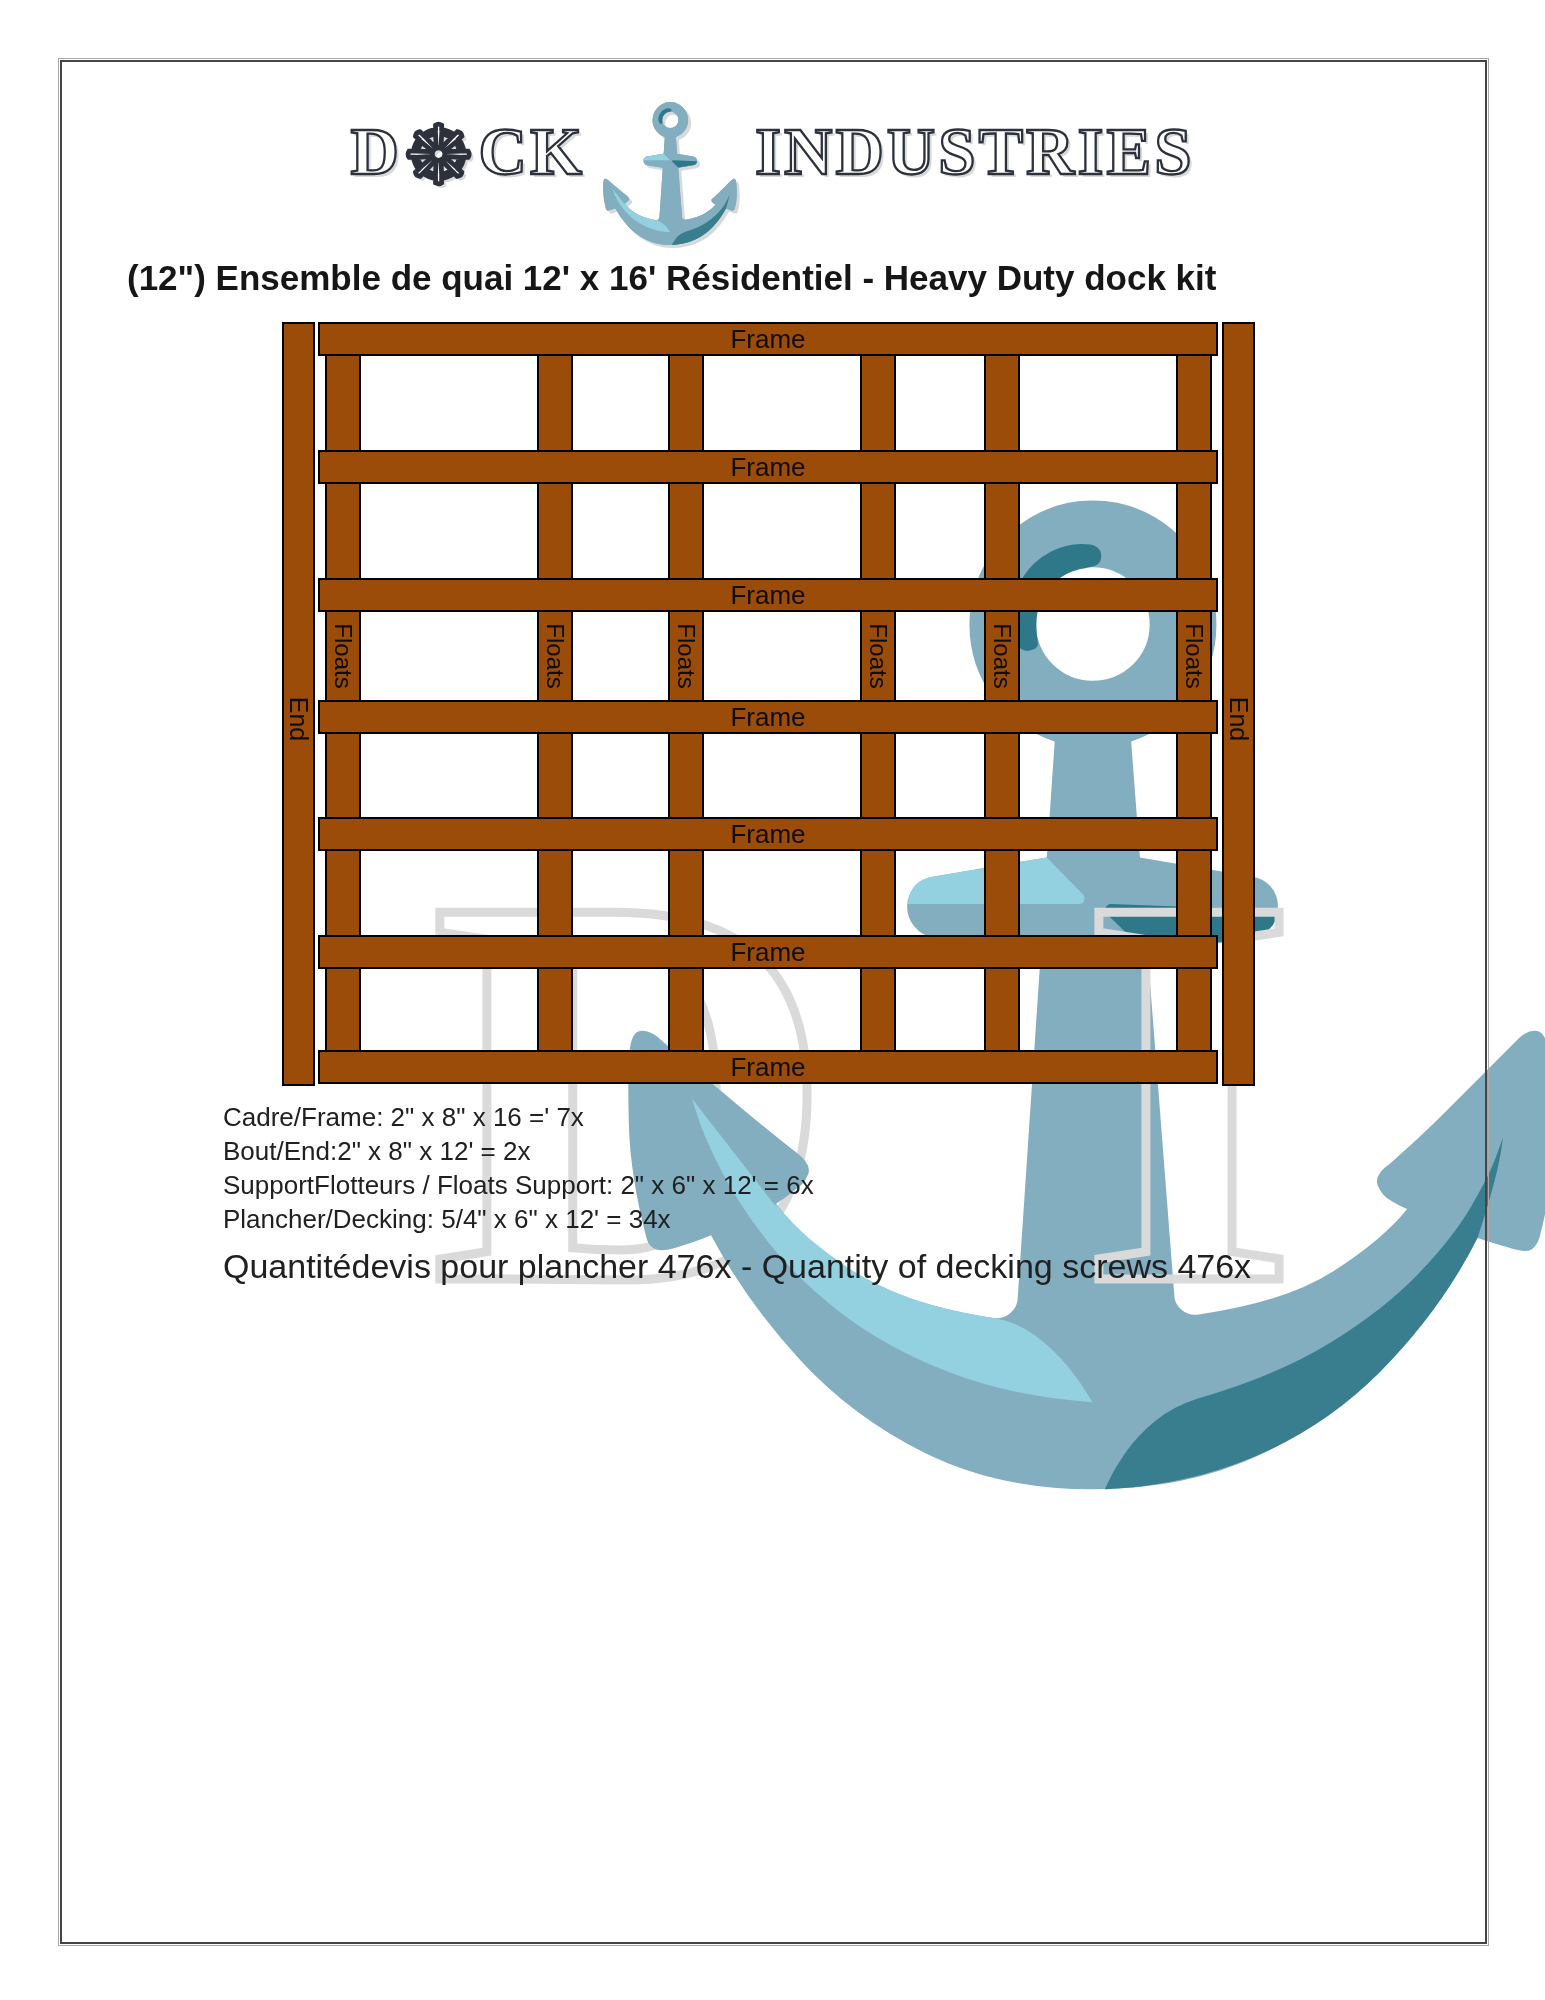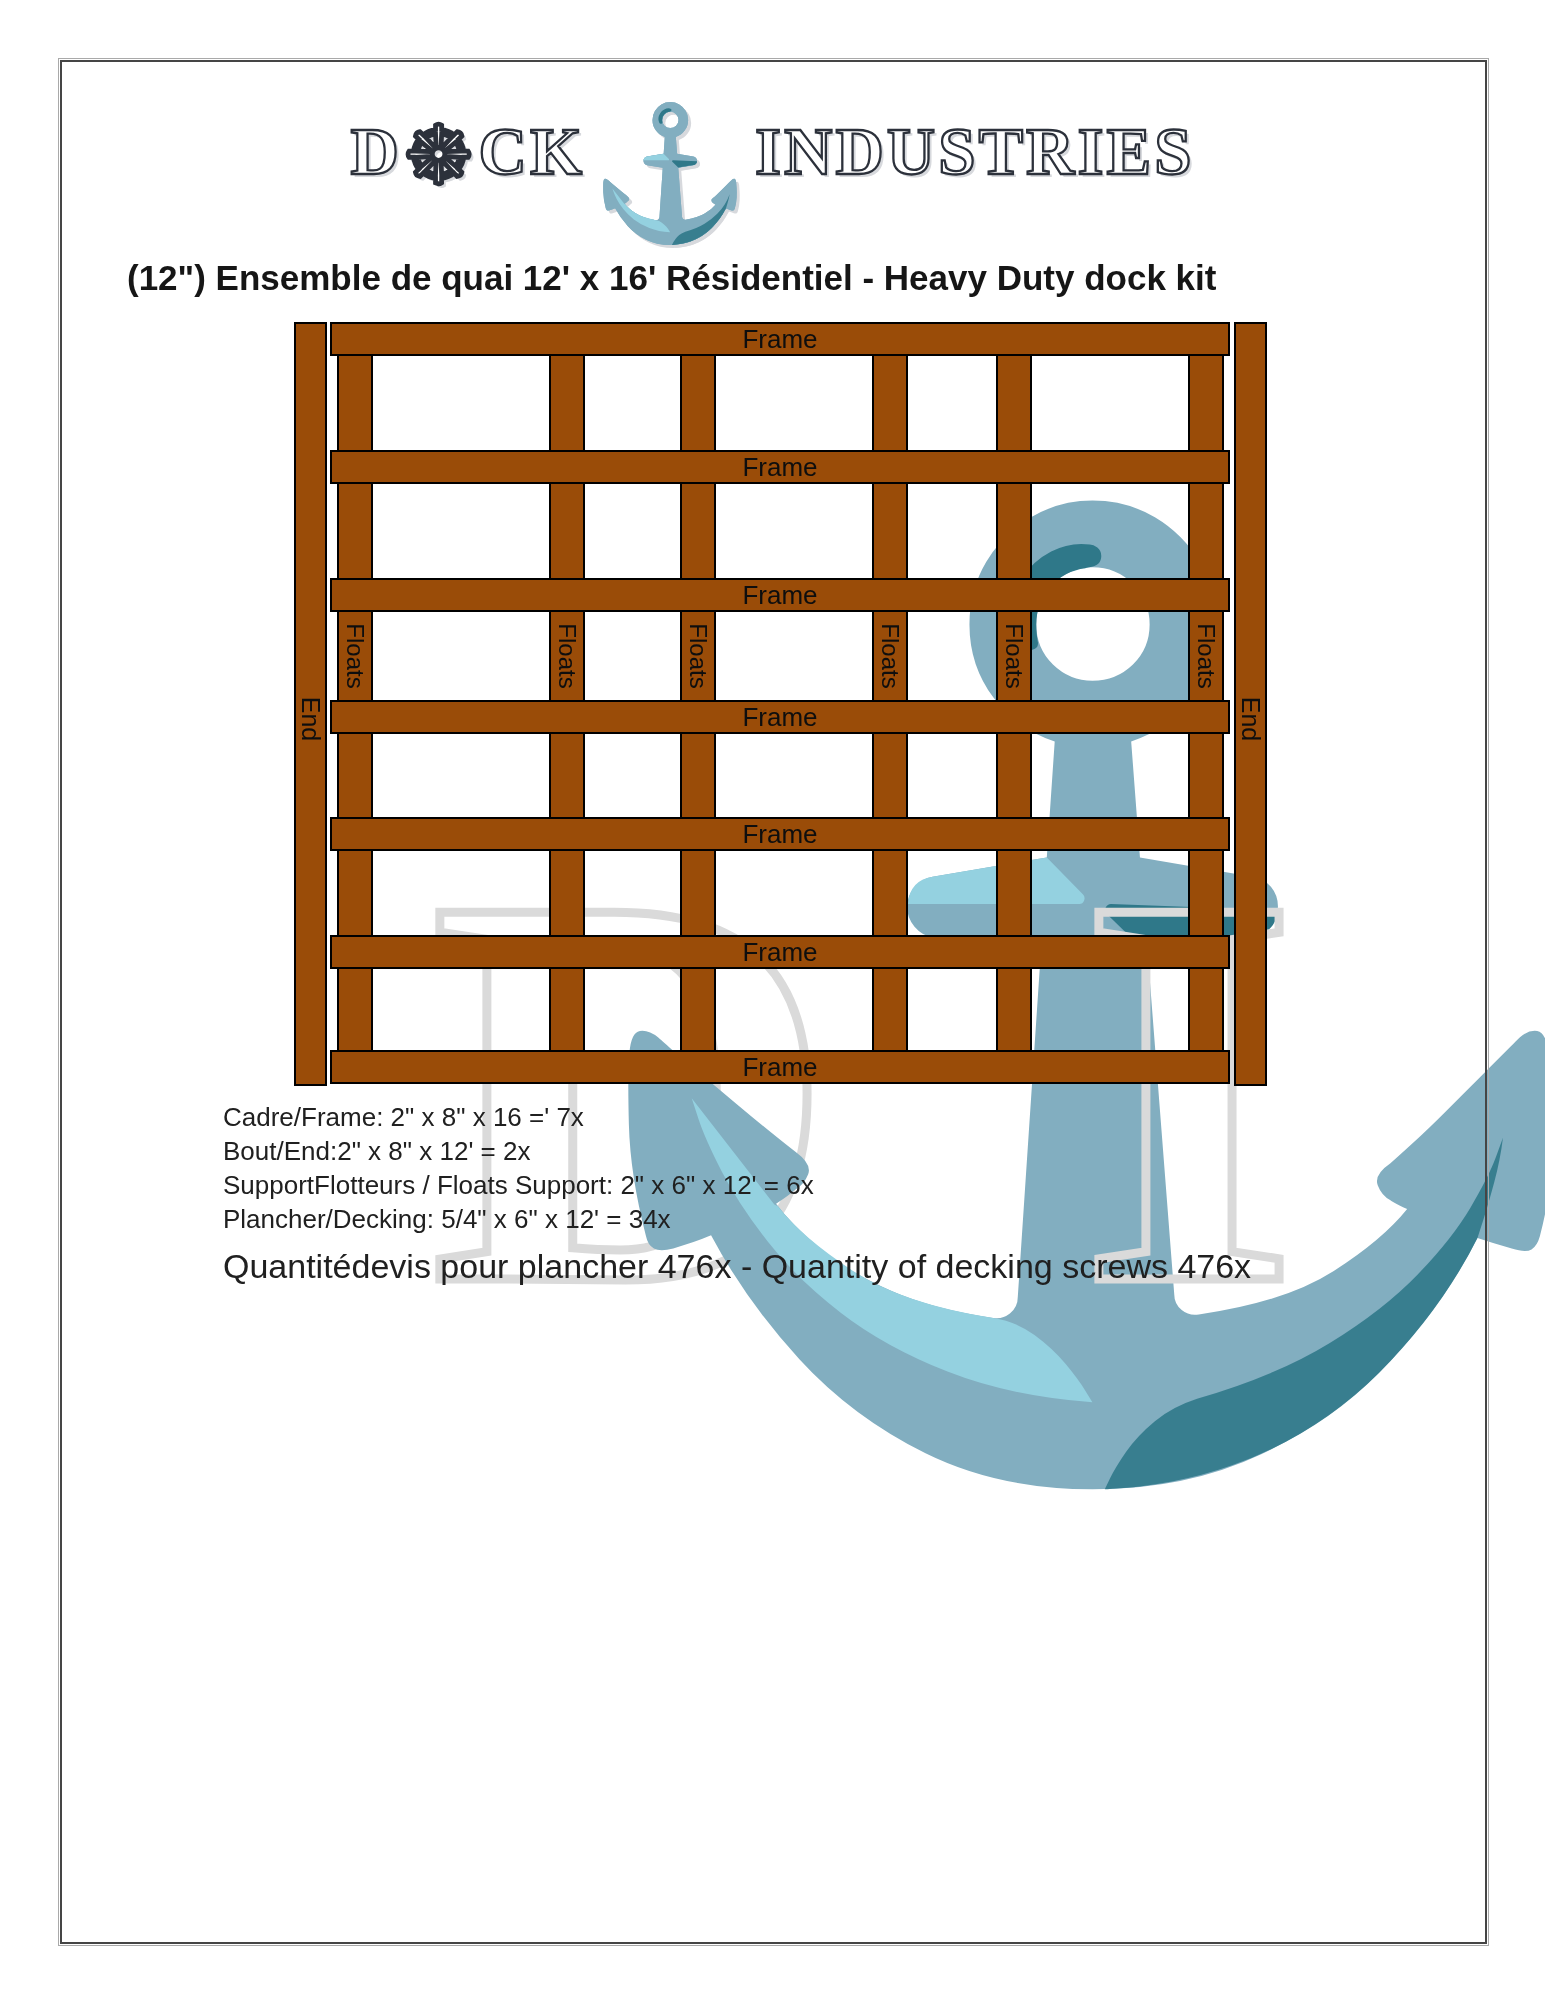--- a/index.html
+++ b/index.html
@@ -24,21 +24,21 @@
       text-shadow:3px 3px 0 #d7d9dd;}
   .lg.wheel{font-size:80px;transform:translateY(-2px);margin:0 1px;}
   .lg.anchor{font-size:130px;line-height:0.78;transform:translateY(6px);margin:0 4px;letter-spacing:0;}
 
   
   .title{position:absolute;left:127px;top:258px;margin:0;font-size:35px;font-weight:700;
          color:#161616;z-index:2;white-space:nowrap;}
 
   
   .dock{position:absolute;left:282px;top:322px;width:973px;height:764px;z-index:2;}
-  .board{position:absolute;background:var(--wood,#9a4c08);border:2px solid #000;box-sizing:border-box;margin-left:12px;}
+  .board{position:absolute;background:var(--wood,#9a4c08);border:2px solid #000;box-sizing:border-box;}
   .post{z-index:1;}
   .bar{z-index:2;display:flex;align-items:center;justify-content:center;}
   .end-board{z-index:2;}
   .bar-label{font-size:26px;color:#0e0e0e;line-height:1;}
   .vtext{writing-mode:vertical-rl;text-orientation:mixed;color:#0e0e0e;line-height:1;}
   .floats-label{position:absolute;left:50%;top:50%;transform:translate(-50%,-50%);font-size:24px;}
   .end-label{position:absolute;left:50%;transform:translate(-50%,-50%);font-size:25px;}
 
   
   .wood{position:absolute;left:223px;top:1100px;width:1150px;z-index:2;}

